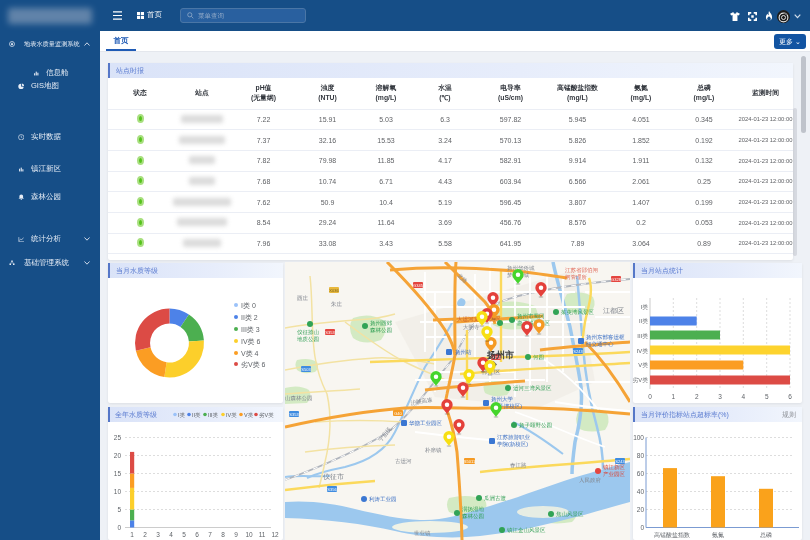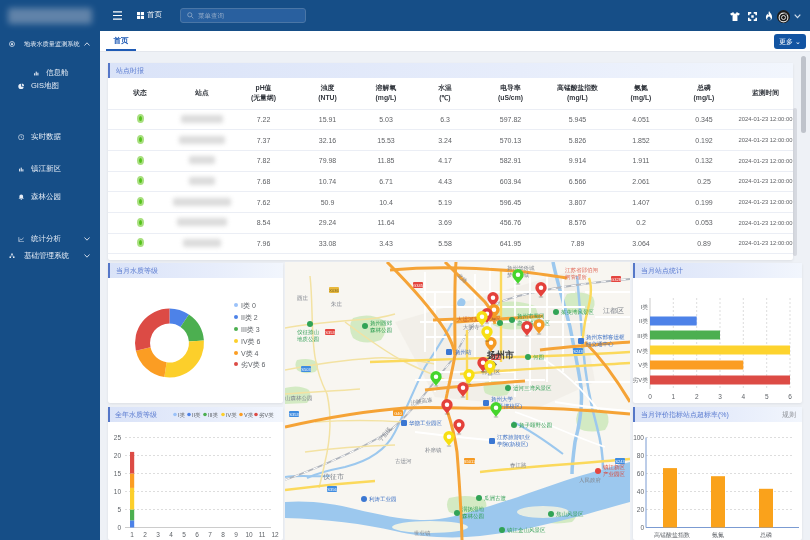--- a/index.html
+++ b/index.html
@@ -93,21 +93,21 @@
   <div class="mi" style="top:212px;margin-top:16px;">
         <svg class="ic ic2" viewBox="0 0 12 12">
           <path d="M1.5 2v8.5H11" stroke="#e7edf6" stroke-width="1.1" fill="none"></path>
           <path d="M2.5 8.5l2.5-3 2 1.5 3-4" stroke="#e7edf6" stroke-width="1.1" fill="none"></path>
         </svg>
         <span>统计分析</span>
         <svg style="position:absolute;right:10px;top:9px;" width="6" height="4" viewBox="0 0 6 4">
           <path d="M.5.5L3 3.2 5.5.5" stroke="#cdd8e8" stroke-width="1" fill="none"></path>
         </svg>
       </div>
-  <div class="mi" style="top:245px;">
+  <div class="mi" style="top:252px;">
         <svg class="ic" viewBox="0 0 12 12" style="margin-left:9px;width:6px;height:6px;">
           <rect x="4.5" y="1" width="3" height="3" fill="#e7edf6"></rect>
           <rect x="1" y="7" width="3" height="3" fill="#e7edf6"></rect>
           <rect x="8" y="7" width="3" height="3" fill="#e7edf6"></rect>
           <path d="M6 4v2M6 6H2.5v1M6 6h3.5v1" stroke="#e7edf6" fill="none" stroke-width=".9"></path>
         </svg>
         <span style="margin-left:2px;">基础管理系统</span>
         <svg style="position:absolute;right:10px;top:9px;" width="6" height="4" viewBox="0 0 6 4">
           <path d="M.5.5L3 3.2 5.5.5" stroke="#cdd8e8" stroke-width="1" fill="none"></path>
         </svg>

